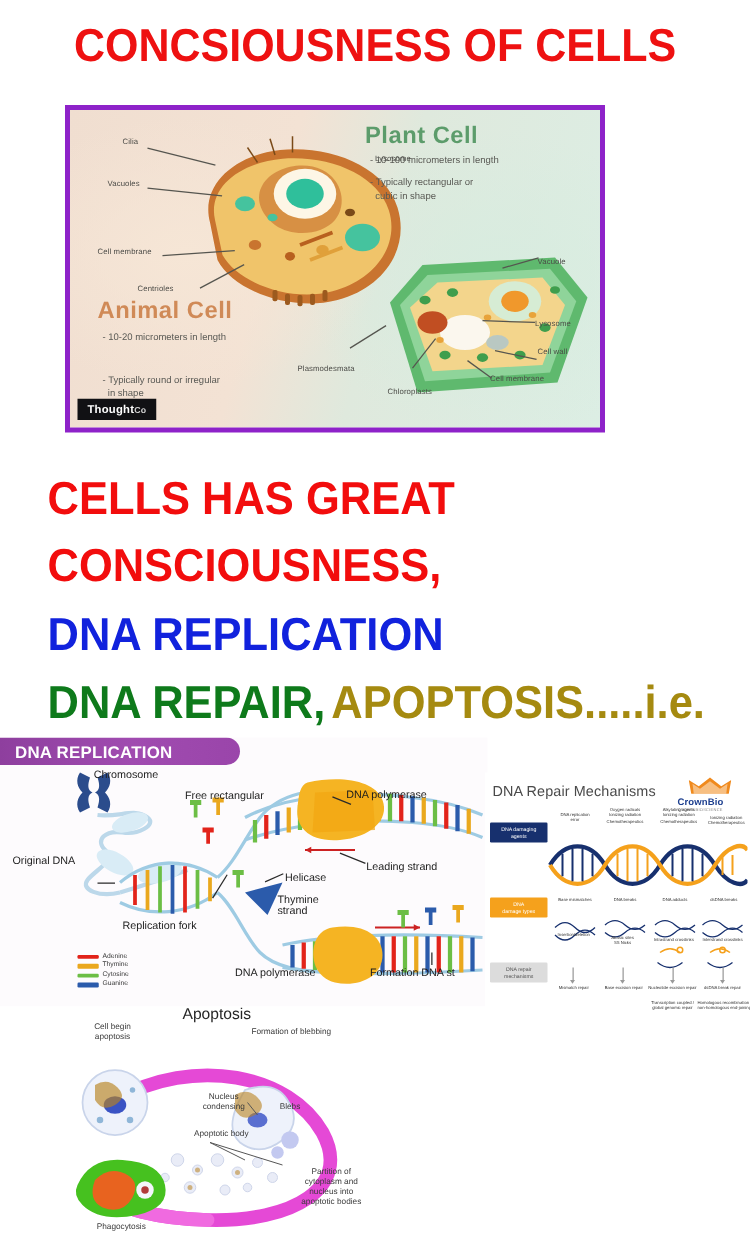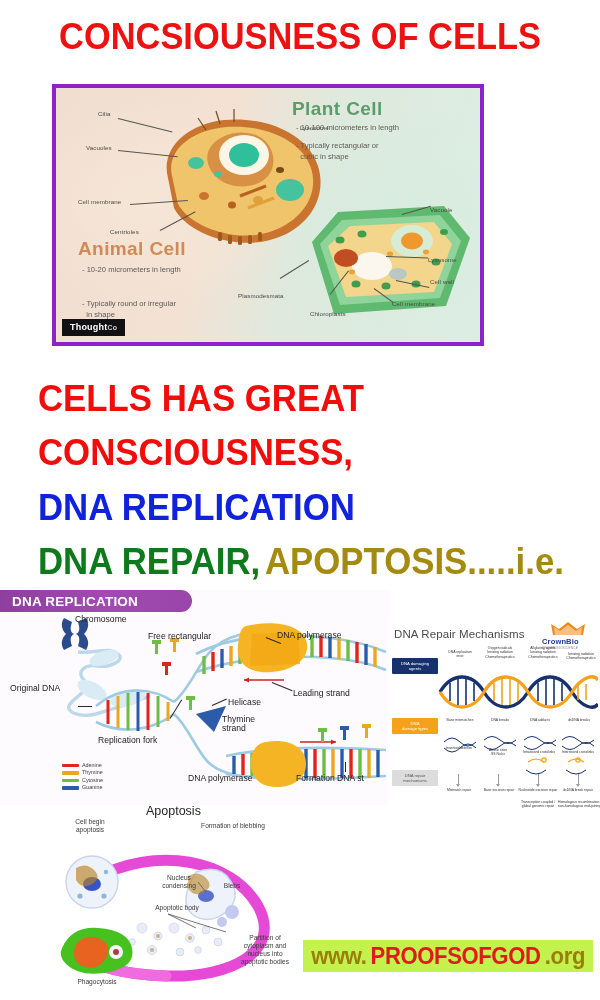--- a/index.html
+++ b/index.html
@@ -520,19 +520,14 @@
 condensing</div>
     <div class="albl" style="left:170px;top:82px;width:32px;">Blebs</div>
     <div class="albl" style="left:96px;top:104px;width:70px;">Apoptotic body</div>
     <div class="albl" style="left:184px;top:134px;width:70px;">Partition of
 cytoplasm and
 nucleus into
 apoptotic bodies</div>
     <div class="albl" style="left:18px;top:178px;width:66px;">Phagocytosis</div>
   </div>
 
-  <div class="footer">
-    <span class="f-olive">www.</span>
-    <span class="f-red">PROOFSOFGOD</span>
-    <span class="f-olive">.org</span>
-  </div>
 
 </div>
 
 </body></html>

